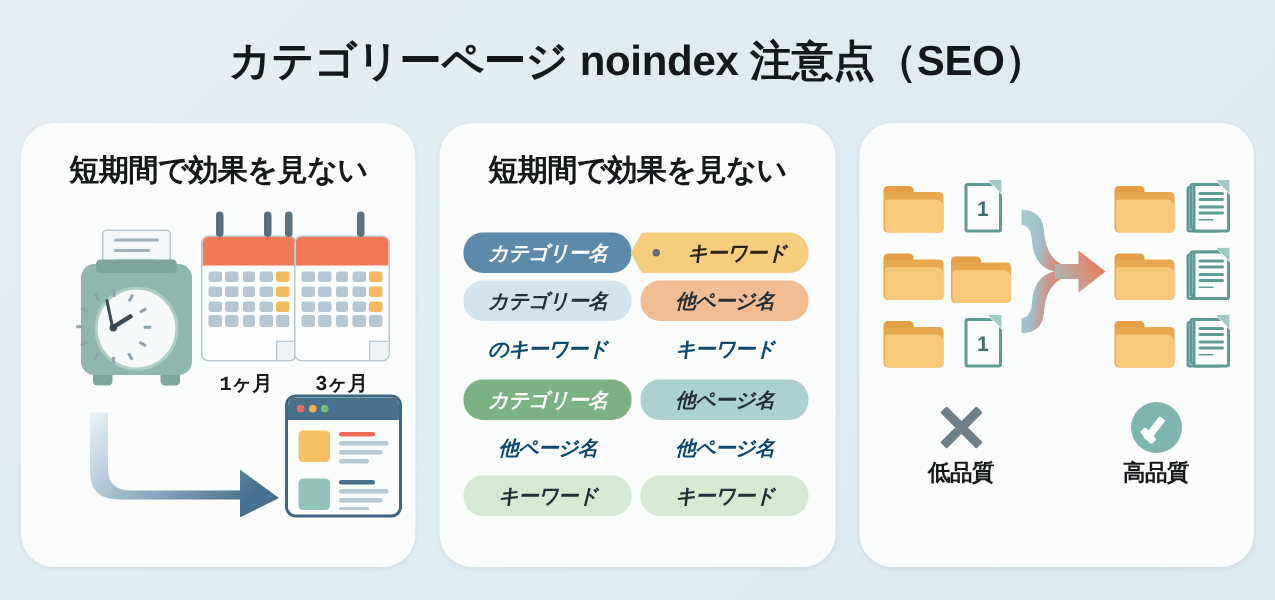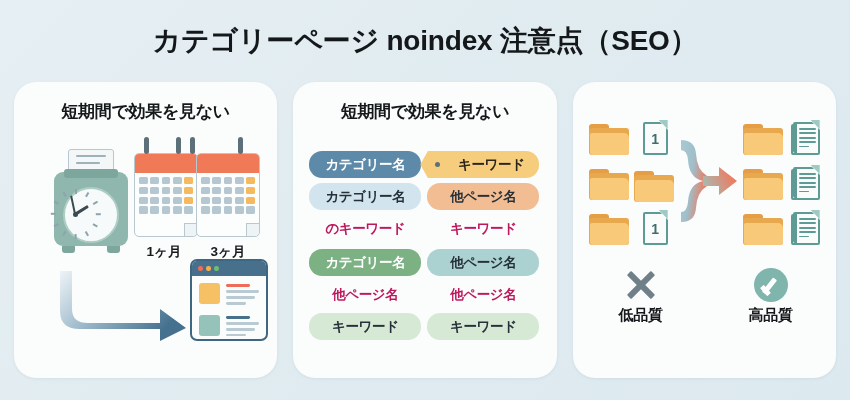--- a/index.html
+++ b/index.html
@@ -30,21 +30,21 @@
   }
   .card {
     width: 266px; height: 296px;
     background: #fbfcfc;
     border-radius: 22px;
     box-shadow: 0 1px 3px rgba(90,115,130,0.10);
     position: relative;
     padding-top: 18px;
   }
   .card-title {
-    text-align: center; font-size: 17px; font-weight: bold;
+    text-align: center; font-size: 20px; font-weight: bold;
     color: #14181a; letter-spacing: -0.3px; white-space: nowrap;
   }
   .card-body { position: relative; width: 100%; height: 238px; margin-top: 8px; }
 
   
   .clock { position: absolute; left: 34px; top: 18px; width: 86px; height: 106px; }
   .clock-paper {
     position: absolute; left: 20px; top: 0; width: 46px; height: 32px;
     background: #f4f7f8; border: 1.6px solid #b8c7ce; border-radius: 3px;
   }
@@ -96,56 +96,56 @@
   }
   .cal-corner {
     position:absolute; right:0; bottom:0; width:13px; height:13px;
     background:#eef3f5; border-left:1.6px solid #b9c8cf; border-top:1.6px solid #b9c8cf;
     border-radius: 0 0 5px 0;
   }
   .cal-label {
     position: absolute; top: 100px; width: 64px; text-align: center;
     font-size: 13.5px; font-weight: bold; color: #15191b;
   }
-  .cal-label.l1 { left: -2px; } .cal-label.l2 { left: 62px; }
+  .cal-label.l1 { left: -2px; font-family: Liberation Mono, monospace; } .cal-label.l2 { left: 62px; }
 
   .arrow-l { position: absolute; left: 44px; top: 138px; width: 132px; height: 72px; }
   .browser {
     position: absolute; left: 176px; top: 128px; width: 78px; height: 82px;
     background: #fbfdfd; border: 2.6px solid #3f6781; border-radius: 7px; overflow: hidden;
   }
   .br-bar { height: 15px; background: #46708c; display: flex; align-items: center; gap: 3.4px; padding-left: 6px; }
   .dot { width: 4.6px; height: 4.6px; border-radius: 50%; }
   .dot.r { background: #ef6b5a; } .dot.o { background: #f4ae4c; } .dot.g { background: #6fbd72; }
   .br-row { display: flex; gap: 6px; padding: 7px 7px 0 7px; }
   .thumb { width: 21px; height: 21px; border-radius: 3px; flex: none; }
   .thumb.o { background: #f6c164; } .thumb.t { background: #95c3ba; }
   .br-lines { flex: 1; padding-top: 1px; }
   .br-lines i { display: block; height: 2.6px; border-radius: 1.4px; background: #b9cad3; margin-bottom: 3.4px; }
   .br-lines i.accent-o { background: #ef6b5a; width: 74%; }
   .br-lines i.accent-b { background: #46708c; width: 74%; }
   .br-lines i.w1 { width: 100%; } .br-lines i.w2 { width: 88%; } .br-lines i.w3 { width: 62%; }
 
   
-  .chip-wrap { position: absolute; inset: 0; }
+  .chip-wrap { position: absolute; inset: 0; font-style: italic; }
   .chip-col { position: absolute; width: 112px; }
   .chip-col.left { left: 16px; } .chip-col.right { left: 134px; }
   .chip-col.top { top: 20px; } .chip-col.bottom { top: 118px; }
   .chip {
     display: block; border-radius: 13px; padding: 4.5px 6px;
     font-size: 13.5px; font-weight: bold; text-align: center;
     white-space: nowrap; margin-bottom: 5px; letter-spacing: -0.4px;
   }
   .chip.solid-blue { background: #5d8aa8; color: #ffffff; }
   .chip.light-blue { background: #d2e4ee; color: #253038; }
   .chip.solid-green { background: #7cb184; color: #ffffff; }
   .chip.light-green { background: #d6e9d4; color: #253038; }
   .chip.peach { background: #f3bd94; color: #253038; }
   .chip.teal { background: #abd2d0; color: #253038; }
-  .chip.plain { background: transparent; color: #be185d; }
+  .chip.plain { background: transparent; color: #0c4a6e; }
   .chip.tag {
     background: #f6cd7d; color: #2b2319;
     border-radius: 4px 13px 13px 4px;
     position: relative; padding-left: 22px; text-align: center;
   }
   .tag-notch {
     position: absolute; left: -7px; top: 0; width: 18px; height: 100%;
     background: #f6cd7d; clip-path: polygon(42% 0, 100% 0, 100% 100%, 42% 100%, 0 50%);
   }
   .tag-hole { position: absolute; left: 8px; top: 50%; width: 5px; height: 5px; margin-top:-2.5px; background: #5d6f79; border-radius: 50%; z-index: 2; }

